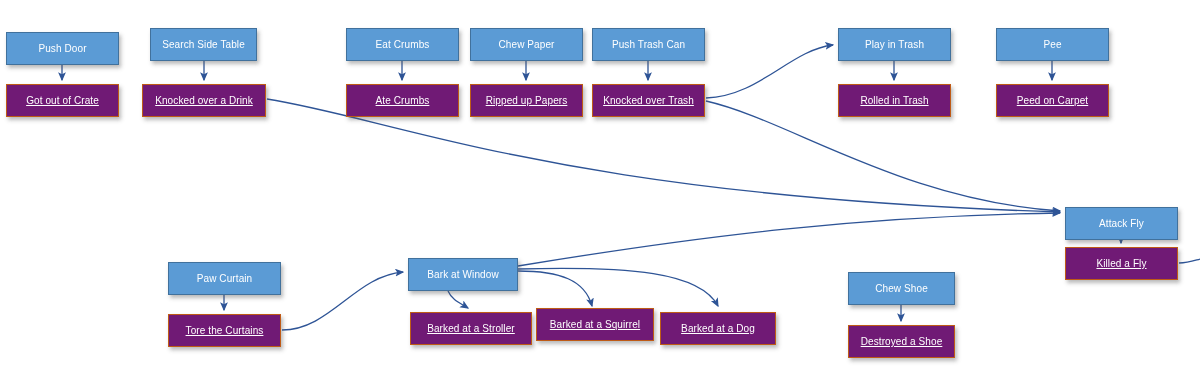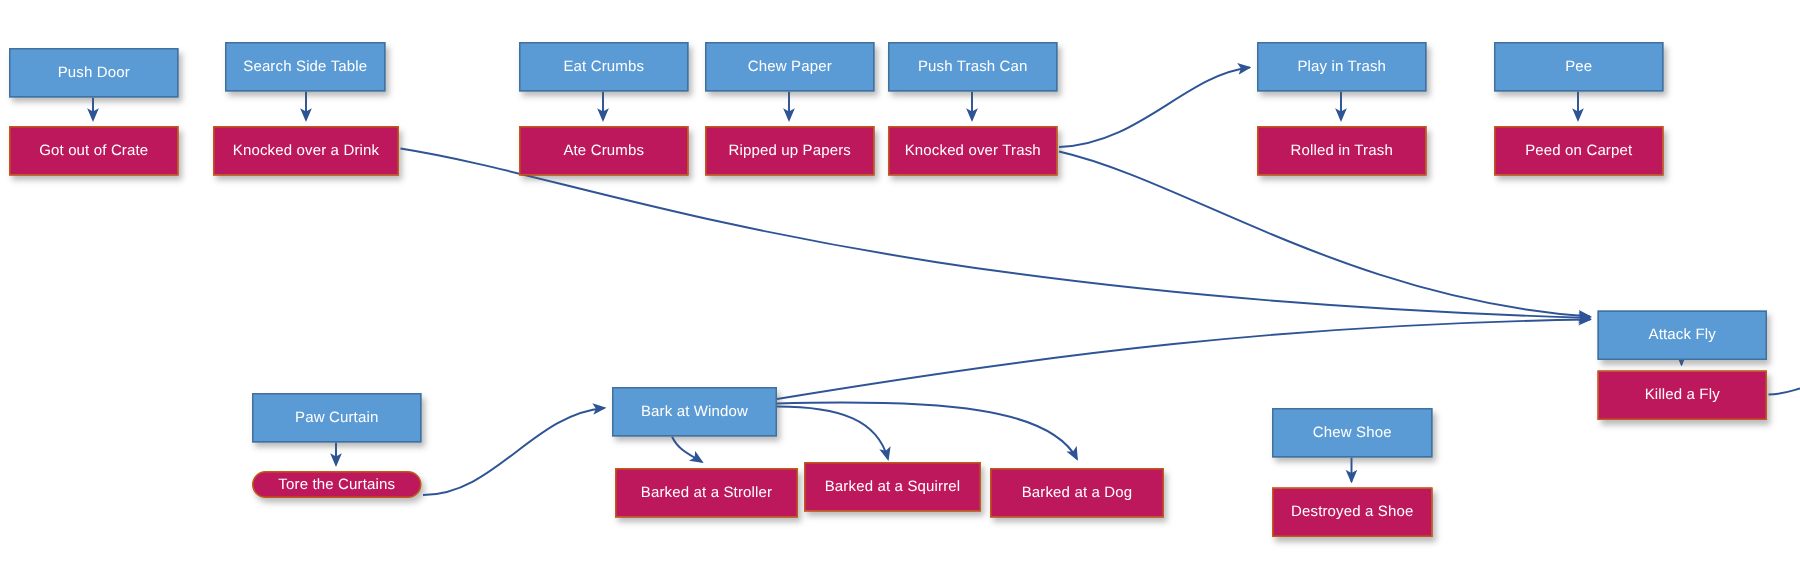--- a/index.html
+++ b/index.html
@@ -41,22 +41,23 @@
     border-width: 1px;
     box-shadow: 2px 3px 4px rgba(90,90,90,0.42);
     white-space: nowrap;
     user-select: none;
   }
   .node.action {
     background: #5B9BD5;
     border-color: #41719C;
   }
   .node.result {
-    background: #be185d;
+    background: #701a75;
     border-color: #BF5B16;
+    text-decoration: underline;
   }
   .node-label {
     display: block;
     padding: 0 4px;
   }
 </style>
 </head>
 <body>
 
 <div id="canvas">
@@ -135,21 +136,21 @@
       </div>
       <div class="node action" style="left: 1065px; top: 195px; width: 113px; height: 33px; margin-top: 12px;">
         <span class="node-label">Attack Fly</span>
       </div>
       <div class="node result" style="left: 1065px; top: 247px; width: 113px; height: 33px;">
         <span class="node-label">Killed a Fly</span>
       </div>
       <div class="node action" style="left: 168px; top: 262px; width: 113px; height: 33px;">
         <span class="node-label">Paw Curtain</span>
       </div>
-      <div class="node result" style="left: 168px; top: 314px; width: 113px; height: 18px; border-radius: 10px;">
+      <div class="node result" style="left: 168px; top: 314px; width: 113px; height: 33px;">
         <span class="node-label">Tore the Curtains</span>
       </div>
       <div class="node action" style="left: 408px; top: 258px; width: 110px; height: 33px;">
         <span class="node-label">Bark at Window</span>
       </div>
       <div class="node result" style="left: 410px; top: 312px; width: 122px; height: 33px;">
         <span class="node-label">Barked at a Stroller</span>
       </div>
       <div class="node result" style="left: 536px; top: 308px; width: 118px; height: 33px;">
         <span class="node-label">Barked at a Squirrel</span>

